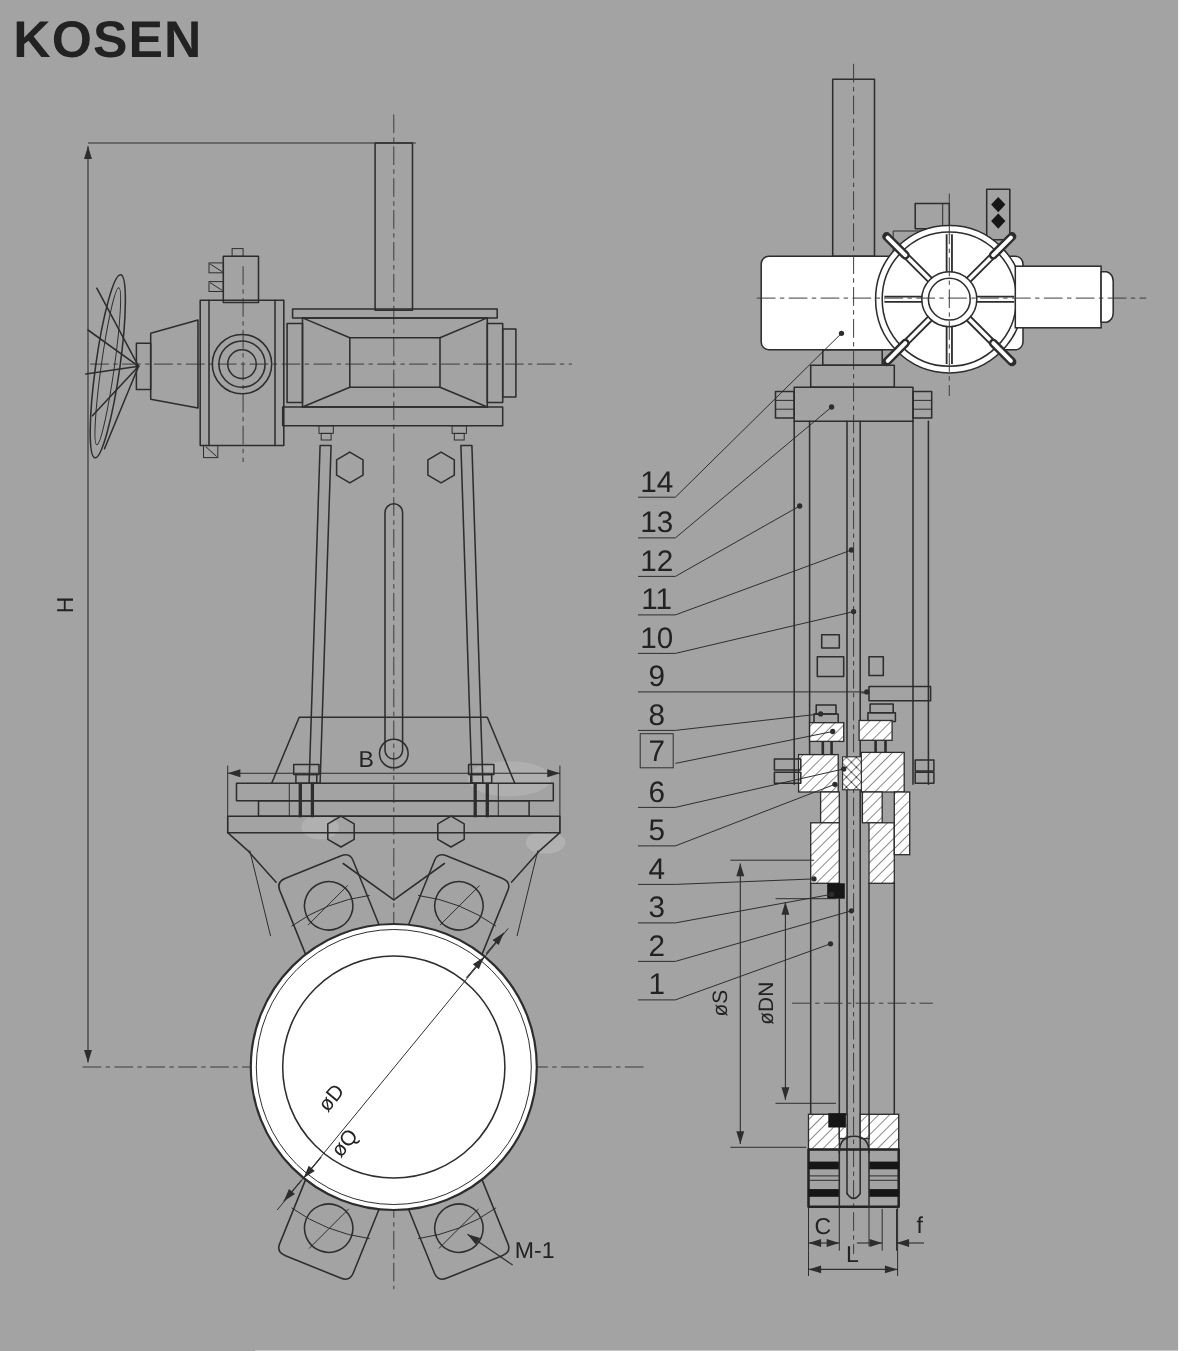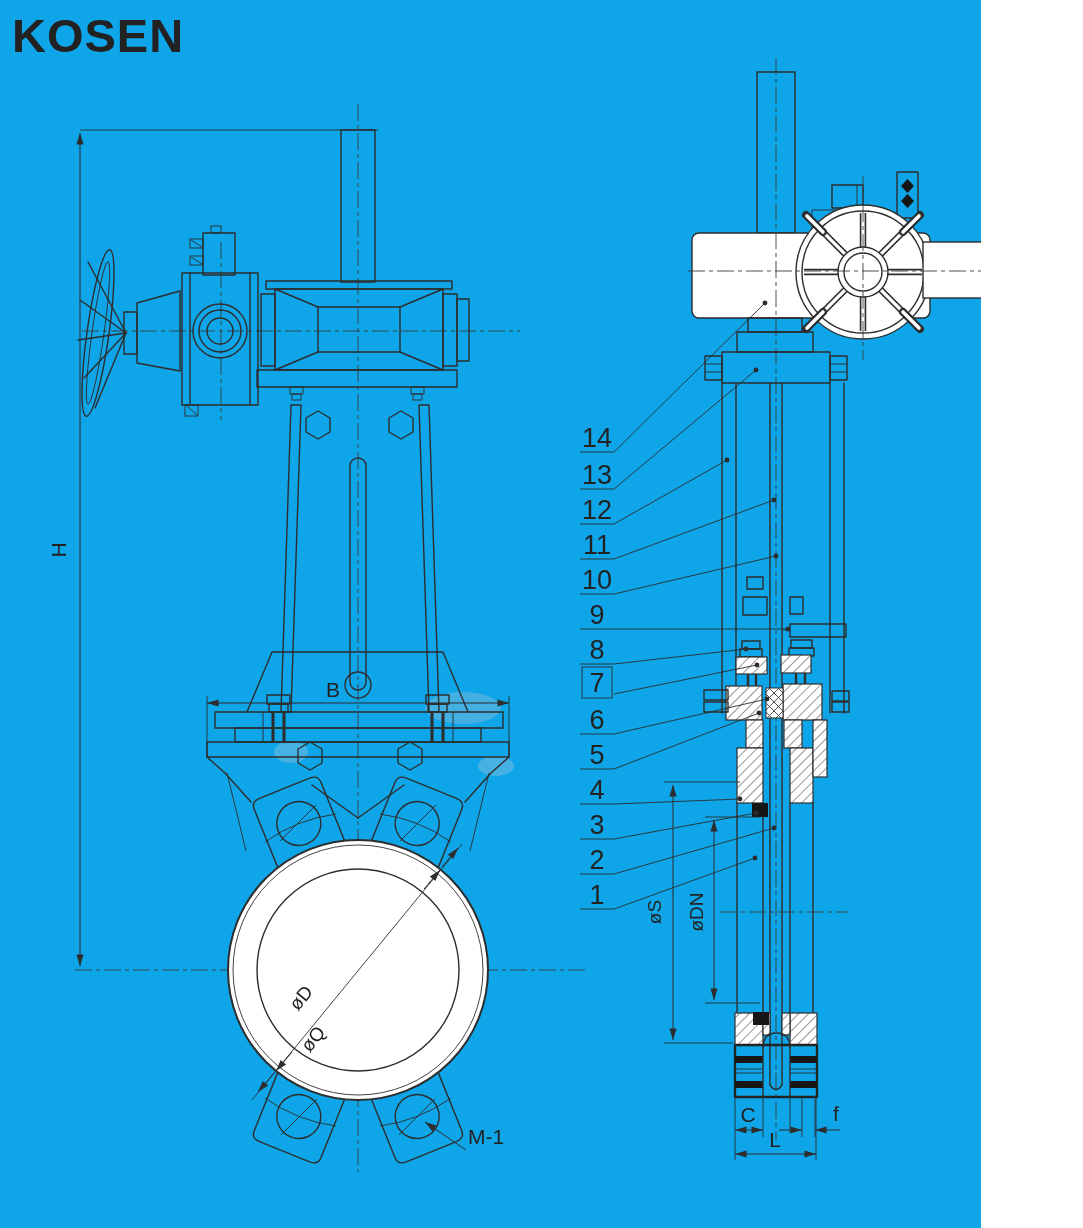--- a/index.html
+++ b/index.html
@@ -1,16 +1,16 @@
 <!DOCTYPE html>
 <html><head>
 <meta charset="utf-8">
 <style>
   html,body{margin:0;padding:0;background:#ffffff;}
-  .canvas{position:relative;width:981px;height:1228px;background:#0ea5e9;overflow:hidden;
+  .canvas{position:relative;width:1071px;height:1228px;background:#a3a3a3;overflow:hidden;
           font-family:"Liberation Sans", sans-serif;}
   svg text{font-family:"Liberation Sans","DejaVu Sans",sans-serif;fill:#222;}
   .ln{fill:none;stroke:#2d2d2d;stroke-width:1.4;stroke-linejoin:round;stroke-linecap:round;}
   .hv{fill:none;stroke:#232323;stroke-width:2.3;stroke-linejoin:round;}
   .tn{fill:none;stroke:#2d2d2d;stroke-width:.9;}
   .dim{fill:none;stroke:#2d2d2d;stroke-width:1;}
   .cl{fill:none;stroke:#3c3c3c;stroke-width:.9;stroke-dasharray:17 4 4 4;}
   .wf{fill:#ffffff;stroke:#2d2d2d;stroke-width:1.4;}
   .wf2{fill:#ffffff;stroke:#2d2d2d;stroke-width:2;}
   .hat{fill:url(#h1);stroke:#2d2d2d;stroke-width:1.2;}

